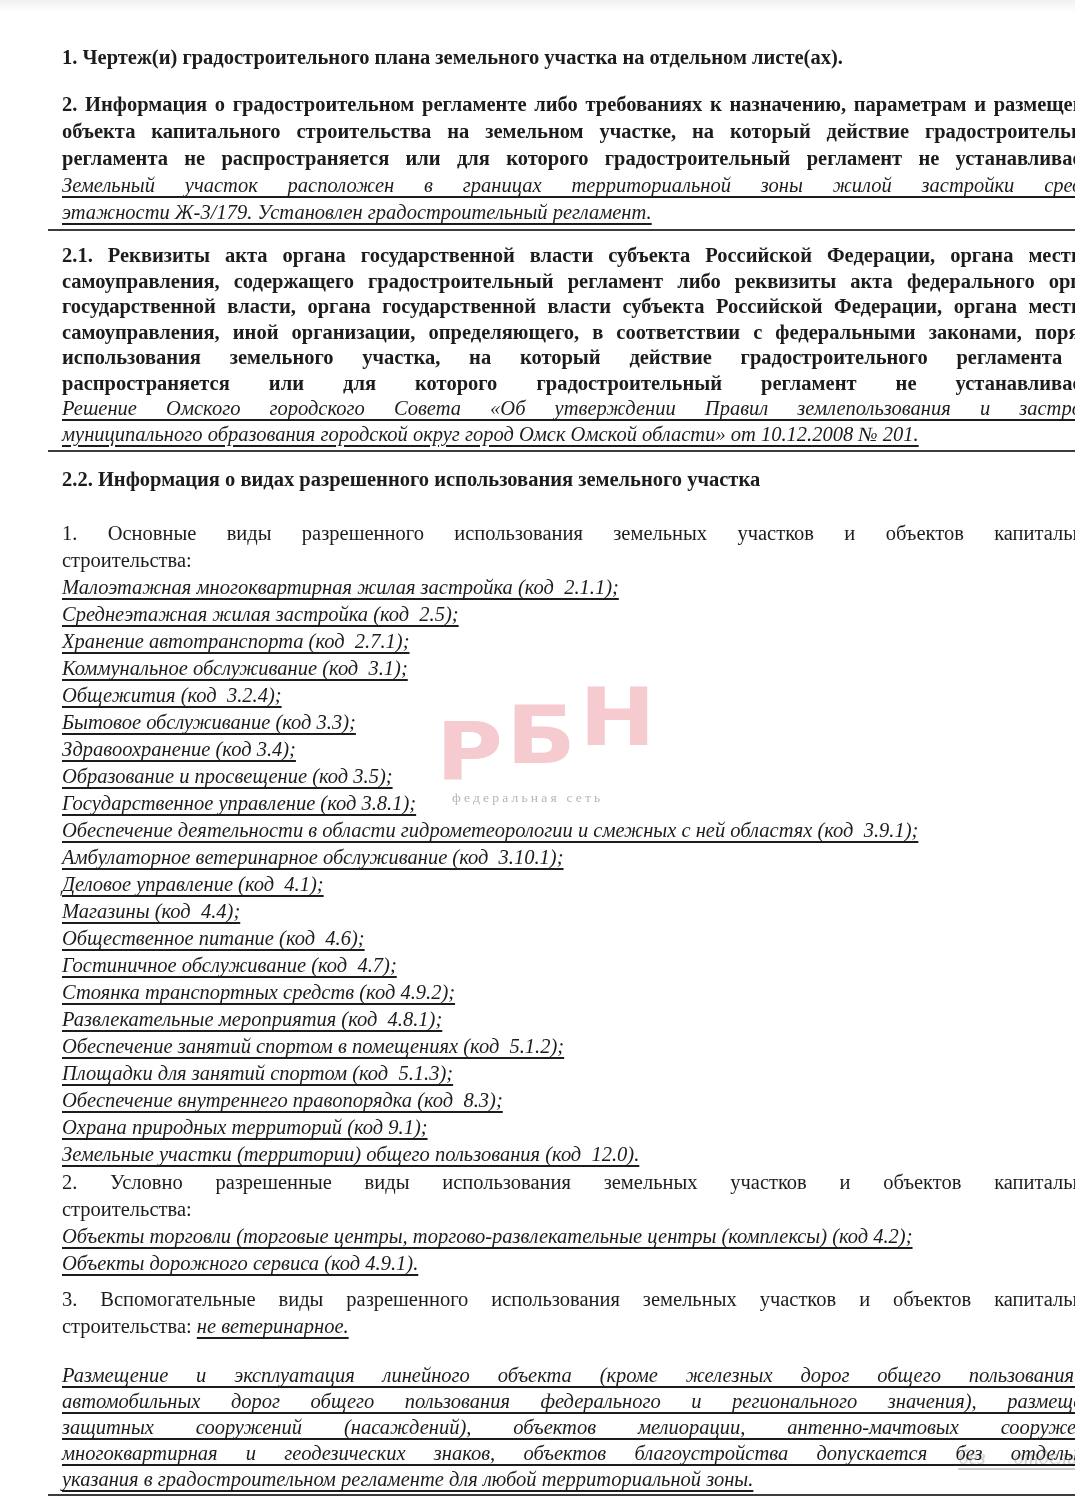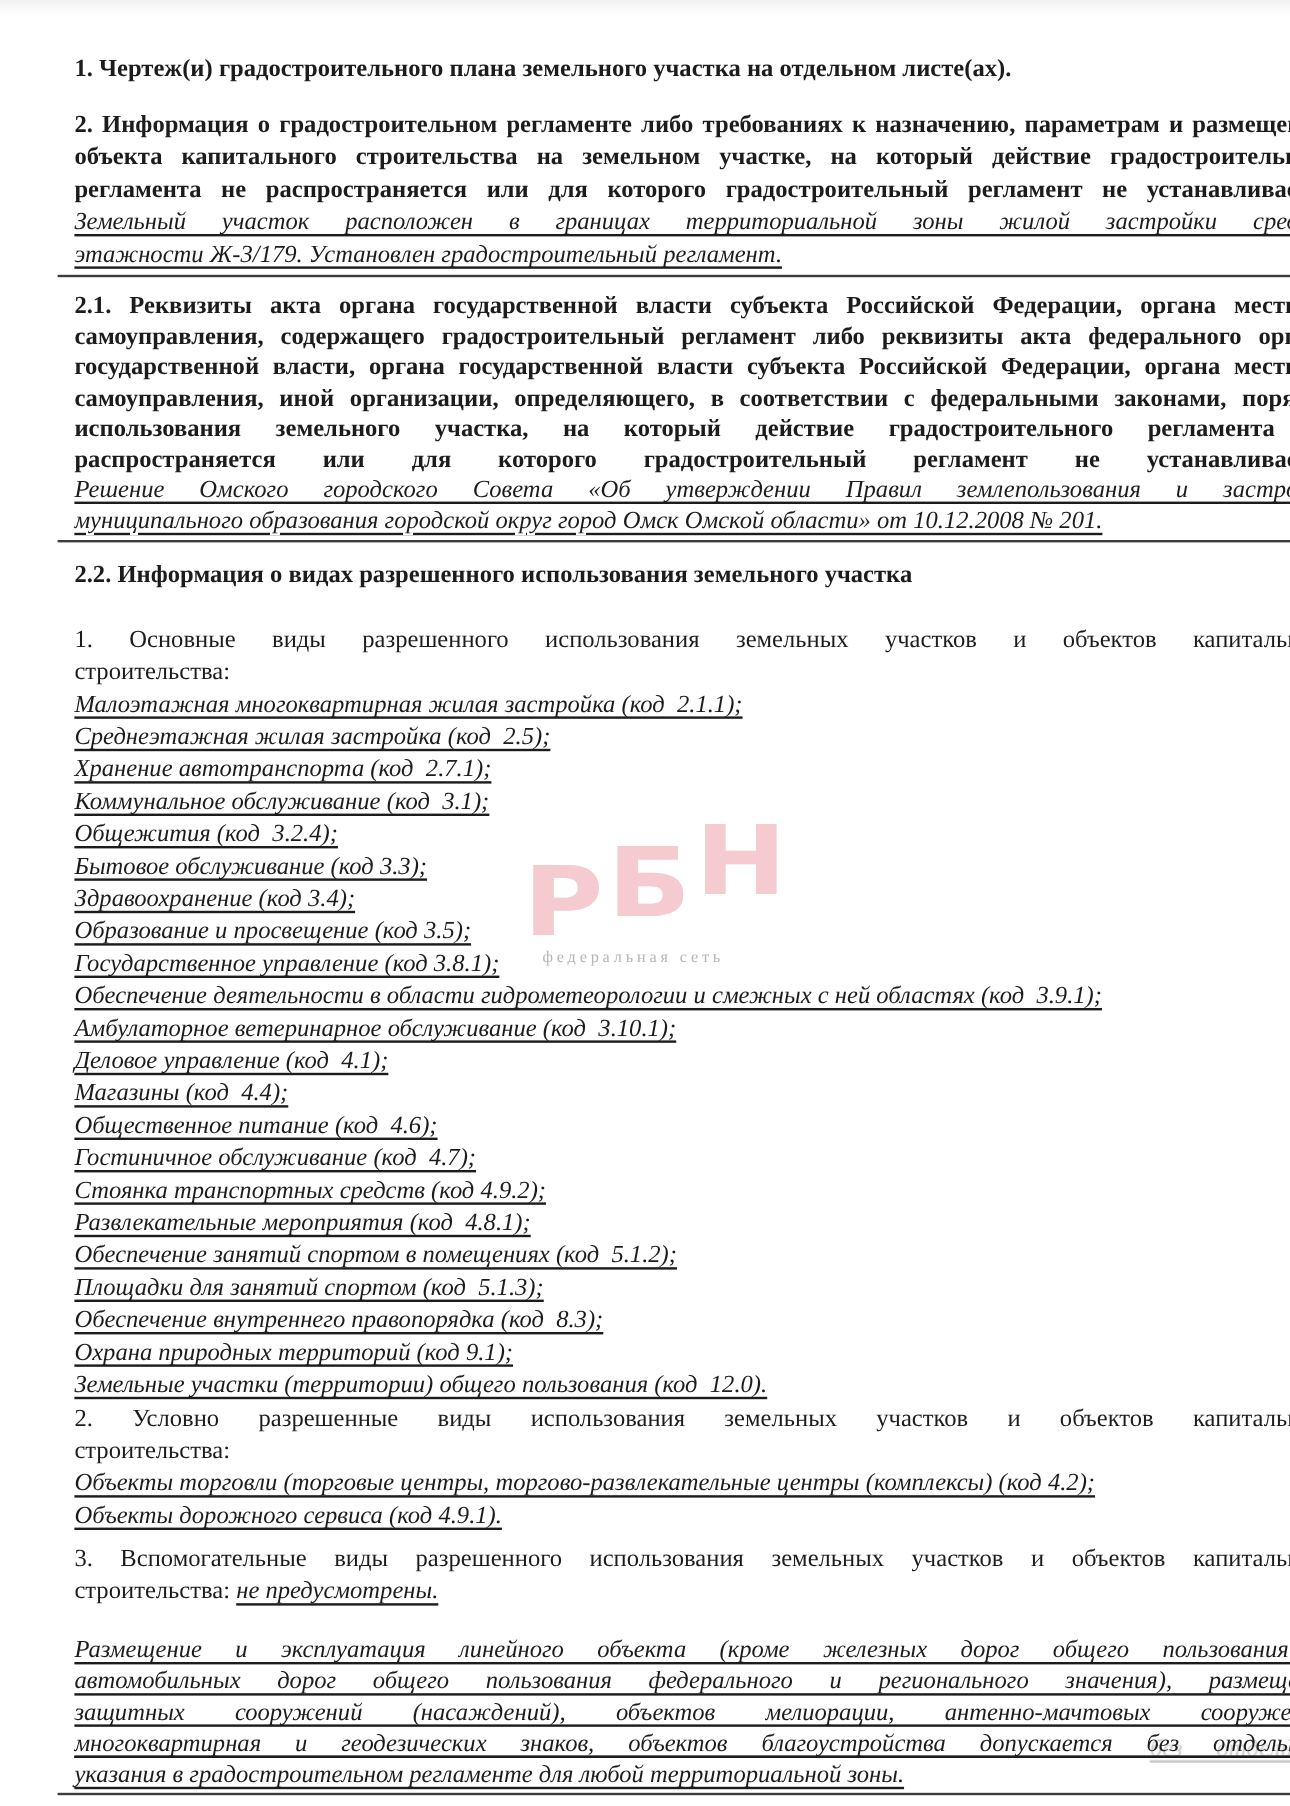--- a/index.html
+++ b/index.html
@@ -139,21 +139,21 @@
       <div class="para b-conditional-uses-intro">
         <div class="line s-plain j">2. Условно разрешенные виды использования земельных участков и объектов капитального</div>
         <div class="line s-plain">строительства:</div>
       </div>
       <div class="para b-conditional-uses-list">
         <div class="line s-answer">Объекты торговли (торговые центры, торгово-развлекательные центры (комплексы) (код 4.2);</div>
         <div class="line s-answer">Объекты дорожного сервиса (код 4.9.1).</div>
       </div>
       <div class="para b-auxiliary-uses">
         <div class="line s-plain j">3. Вспомогательные виды разрешенного использования земельных участков и объектов капитального</div>
-        <div class="line s-plain"><span class="s-plain">строительства: </span><span class="s-answer">не предусмотрены.</span></div>
+        <div class="line s-plain"><span class="s-plain">строительства: </span><span class="s-answer">не ветеринарное.</span></div>
       </div>
       <div class="para b-linear-object-note">
         <div class="line s-answer j">Размещение и эксплуатация линейного объекта (кроме железных дорог общего пользования и</div>
         <div class="line s-answer j">автомобильных дорог общего пользования федерального и регионального значения), размещение</div>
         <div class="line s-answer j">защитных сооружений (насаждений), объектов мелиорации, антенно-мачтовых сооружений,</div>
         <div class="line s-answer j"><span class="s-answer">многоквартирная и геодезических знаков, объектов благоустройства допускается </span><span class="s-answer echo">без отдельного</span></div>
         <div class="line s-answer">указания в градостроительном регламенте для любой территориальной зоны.</div>
       </div>
       <div class="rule b-divider-bottom"></div>
     </div>

